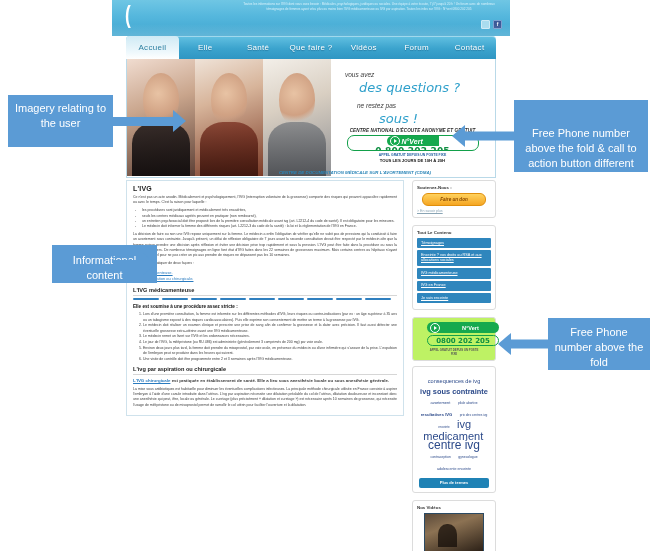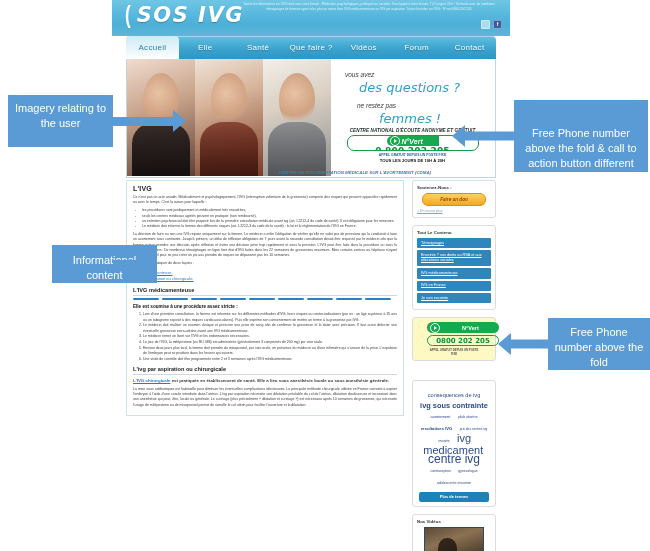--- a/index.html
+++ b/index.html
@@ -174,22 +174,22 @@
     border:1px solid #e08f0c;color:#8a4a00;font-size:4.6px;font-weight:bold;
     font-style:italic;text-align:center;line-height:11px;cursor:pointer;
   }
   .small-lnk{display:block;margin-top:3px;color:#8aa5b5;font-size:3.6px;}
   .menu-item{
     display:block;background:#2f86bd;color:#fff;font-size:3.8px;line-height:5.4px;
     padding:2.5px 4px;margin-bottom:2px;border-radius:1px;cursor:pointer;
     box-sizing:border-box;
   }
   .vert-card{
-    background:#fef9c3;border:1px solid #dcdcdc;border-radius:3px;padding:4px 14px;
-    margin-bottom:19px;text-align:center;
+    background:#bef264;border:1px solid #dcdcdc;border-radius:3px;padding:4px 14px;
+    margin-bottom:5px;text-align:center;
   }
   .vert-row2{
     margin:0 auto;width:72px;height:11px;border-radius:6px;background:#16a94e;
     display:flex;align-items:center;gap:2px;padding-left:3px;box-sizing:border-box;
   }
   .vert-lbl2{color:#fff;font-size:5.6px;font-weight:bold;flex:1;text-align:center;}
   .vert-num2{
     margin:2px auto 0;width:72px;height:11px;border-radius:6px;border:1.3px solid #12a04a;
     color:#0f8f42;font-size:7px;font-weight:bold;text-align:center;line-height:11px;
     font-family:"DejaVu Sans", sans-serif;box-sizing:border-box;
@@ -253,21 +253,20 @@
   #cal4 .cbox{position:absolute;left:50px;top:0;width:102px;height:52px;padding-top:7px;}
 </style>
 </head>
 <body>
 
 <div id="site">
 
   <div class="hdr">
     <div class="logo">
       <span class="logo-glyph">(</span>
-      <span class="logo-text">SOS IVG</span>
     </div>
     <div class="hdr-blurb">Toutes les informations sur l'IVG dont vous avez besoin : Médicales, psychologiques, juridiques ou sociales. Une équipe à votre écoute, 7 j/7 jusqu'à 20 h ! Un forum avec de nombreux témoignages de femmes ayant vécu plus ou moins bien l'IVG médicamenteuse ou IVG par aspiration. Toutes les infos sur l'IVG : N°vert 0800 202 205</div>
     <div class="hdr-social">
       <span class="sq rss"></span>
       <span class="sq fb">f</span>
     </div>
   </div>
 
   <div class="nav">
     <div class="nav-item active">Accueil</div>
@@ -285,21 +284,21 @@
       <div class="ph ph2"></div>
       <div class="ph ph3"></div>
     </div>
     <div class="hero-cta">
       <div class="cta-r2">
         <span class="cta-l">vous avez</span>
         <div class="cta-b" style="padding-left:14px">des questions ?</div>
       </div>
       <div class="cta-r3">
         <span class="cta-l">ne restez pas</span>
-        <div class="cta-b" style="padding-left:22px">femmes !</div>
+        <div class="cta-b" style="padding-left:22px">sous !</div>
       </div>
       <div class="cta-sub">CENTRE NATIONAL D'ÉCOUTE ANONYME ET GRATUIT</div>
       <div class="vert-row">
         <div class="vert-left">
           <span class="vert-play">
               <i></i>
             </span>
           <span class="vert-lbl">N°Vert</span>
         </div>
         <div class="vert-num">0 800 202 205</div>

